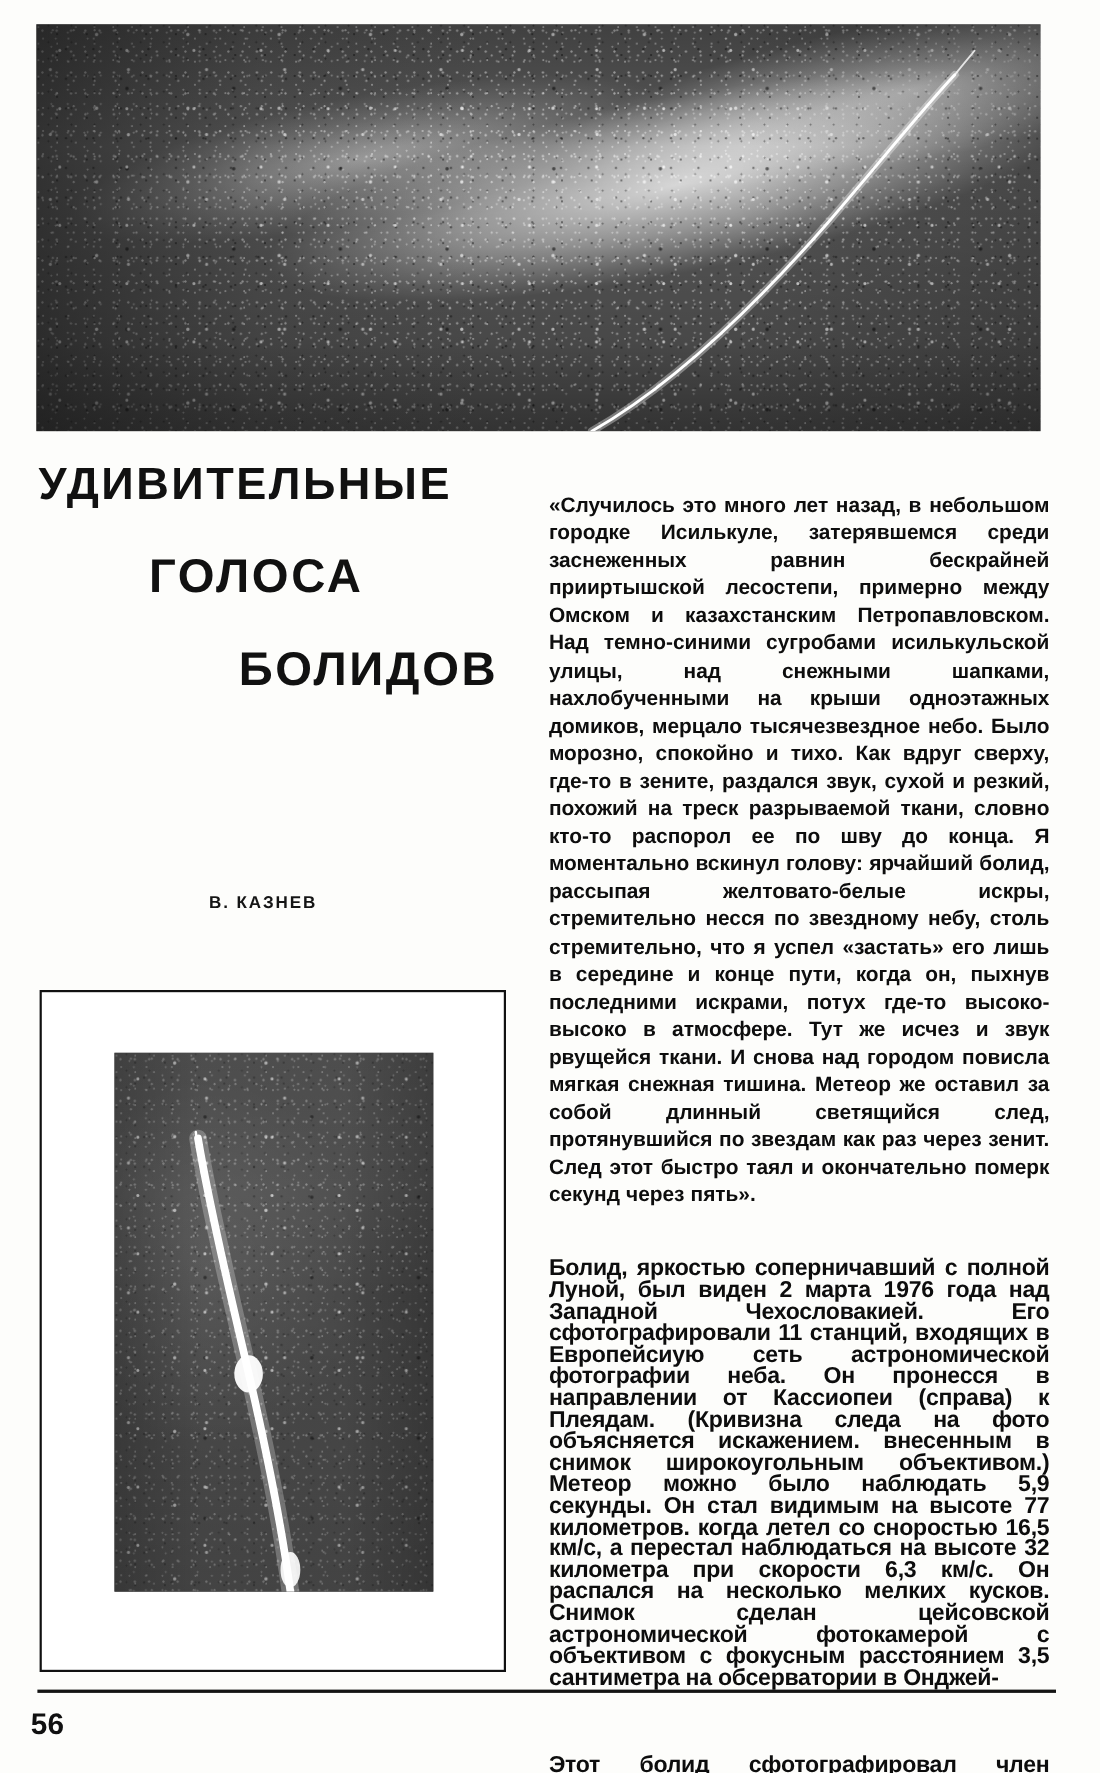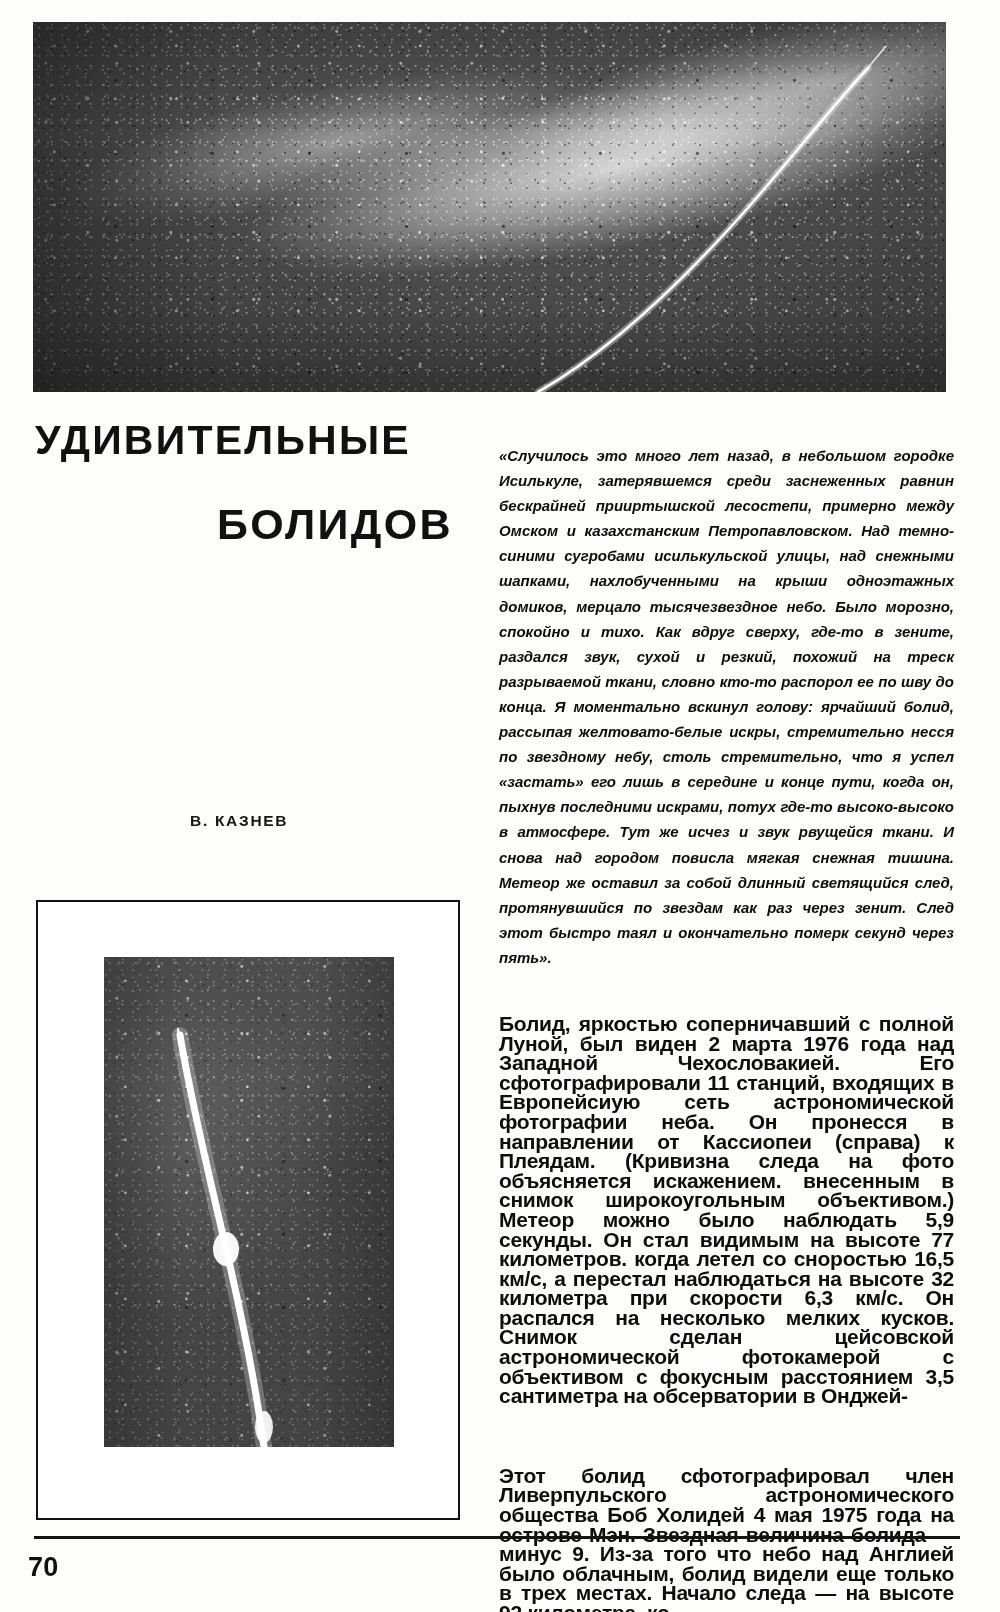--- a/index.html
+++ b/index.html
@@ -156,26 +156,25 @@
     left: 499px;
     top: 428px;
     width: 455px;
   }
   .para {
     color: #0d0d0d;
     text-align: justify;
   }
   
   #para-quote {
-    font-size: 15px;
+    font-size: 19px;
     line-height: 25.1px;
     font-weight: bold;
     letter-spacing: -0.002em;
     word-spacing: 0.02em;
-    font-style: italic;
   }
   
   #para-2, #para-3 {
     font-size: 21px;
     line-height: 19.6px;
     font-weight: bold;
     letter-spacing: -0.012em;
   }
   #para-2 { margin-top: 44px; }
   #para-3 { margin-top: 60px; }
@@ -222,20 +221,21 @@
       <svg id="top-trail" viewBox="0 0 913 370" preserveAspectRatio="none">
         <path d="M505,370 C575,330 650,260 720,180 C770,122 805,78 835,46" stroke="rgba(255,255,255,0.35)" stroke-width="7" fill="none" stroke-linecap="round"></path>
         <path d="M505,370 C575,330 650,260 720,180 C770,122 805,78 835,46" stroke="#ffffff" stroke-width="2.6" fill="none" stroke-linecap="round"></path>
         <path d="M835,46 C843,36 849,29 853,24" stroke="#ffffff" stroke-width="1.6" fill="none" stroke-linecap="round" opacity="0.8"></path>
       </svg>
     </div>
   </div>
 
   <div id="headline">
     <div class="hl-line" id="hl-1">УДИВИТЕЛЬНЫЕ</div>
+    <div class="hl-line" id="hl-2">ГОЛОСА</div>
     <div class="hl-line" id="hl-3">БОЛИДОВ</div>
   </div>
 
   <div id="byline">В. КАЗНЕВ</div>
 
   <div id="bottom-photo-frame">
     <div id="bottom-photo">
       <div id="bot-base"></div>
       <div class="speckle" style="opacity:0.55"></div>
       <div class="speckle2" style="opacity:0.8"></div>
@@ -259,15 +259,15 @@
 
     <p class="para" id="para-3">
       <span>Этот болид сфотографировал член Ливерпульского астрономического общества Боб Холидей 4 мая 1975 года на острове Мэн. Звездная величина болида — минус 9. Из-за того что небо над Англией было облачным, болид видели еще только в трех местах. Начало следа — на высоте 92 километра, ко-</span>
       <span class="lastline-center">нец — 30 километров.</span>
     </p>
 
     <p class="para" id="para-4">Оба фото из журиала «Скай энд телескоп».</p>
   </div>
 
   <div id="footer-rule"></div>
-  <div id="page-number">70</div>
+  <div id="page-number">56</div>
 
 </div>
 
 </body></html>

